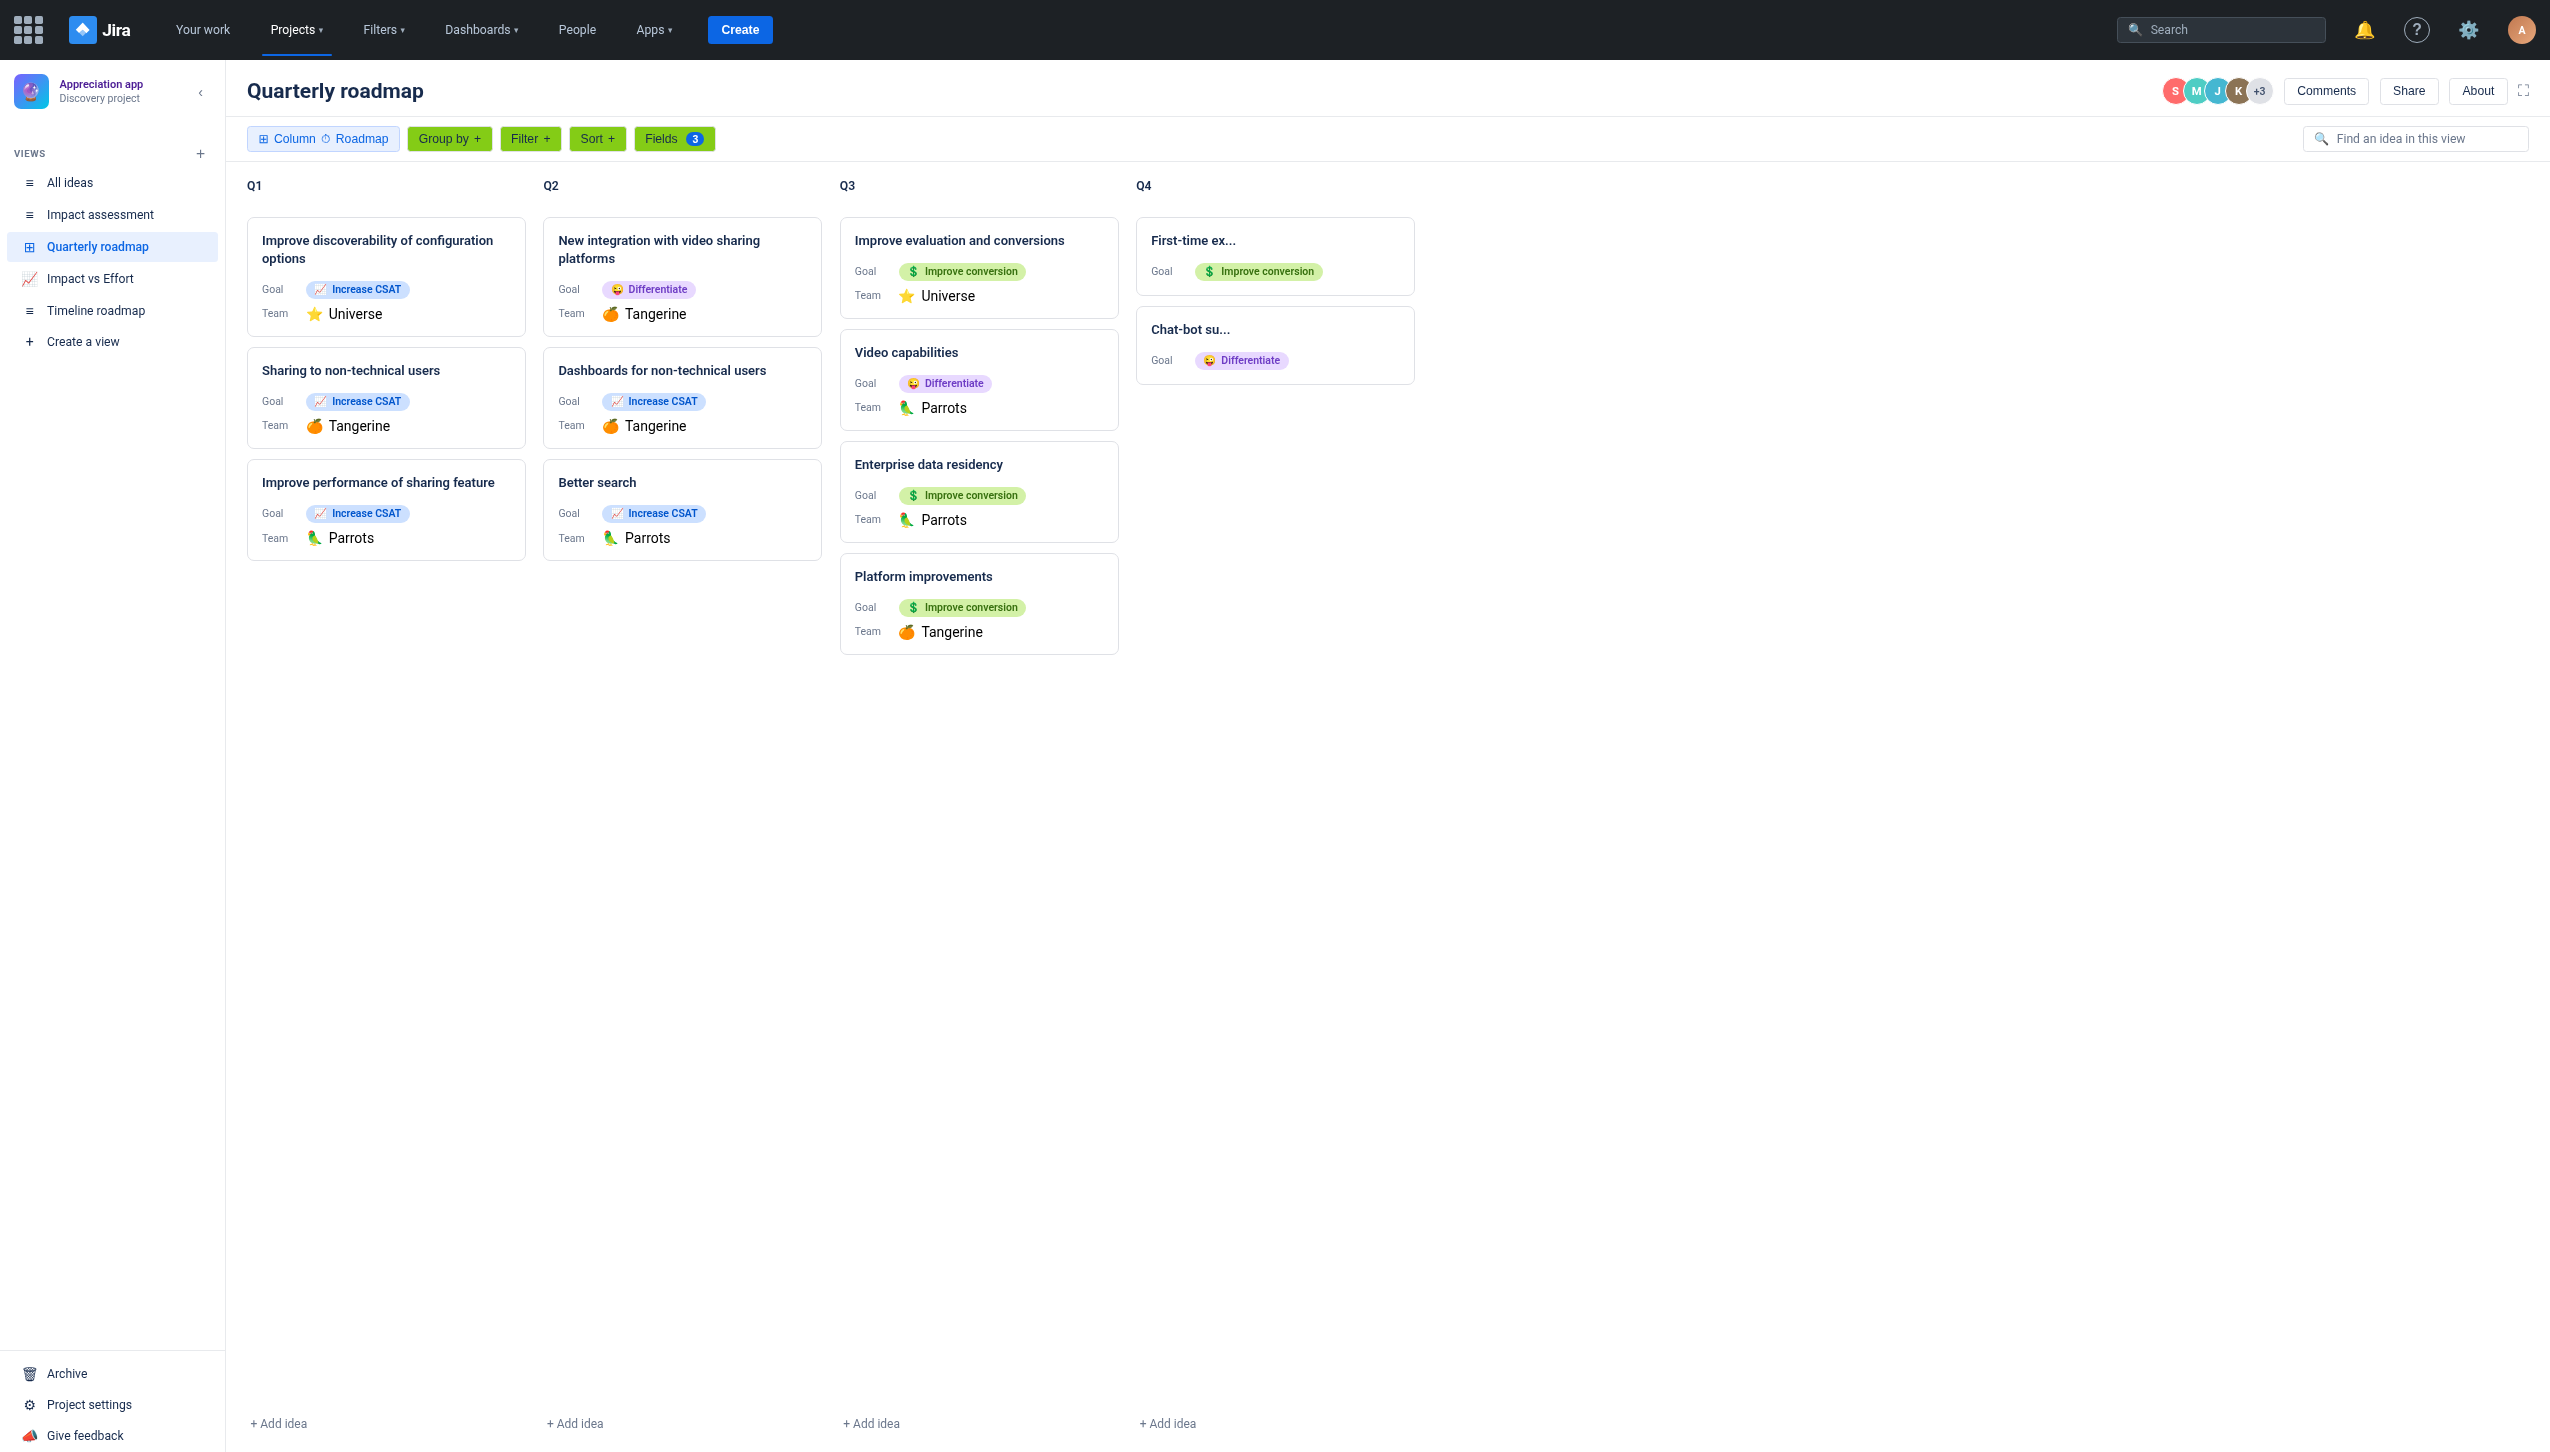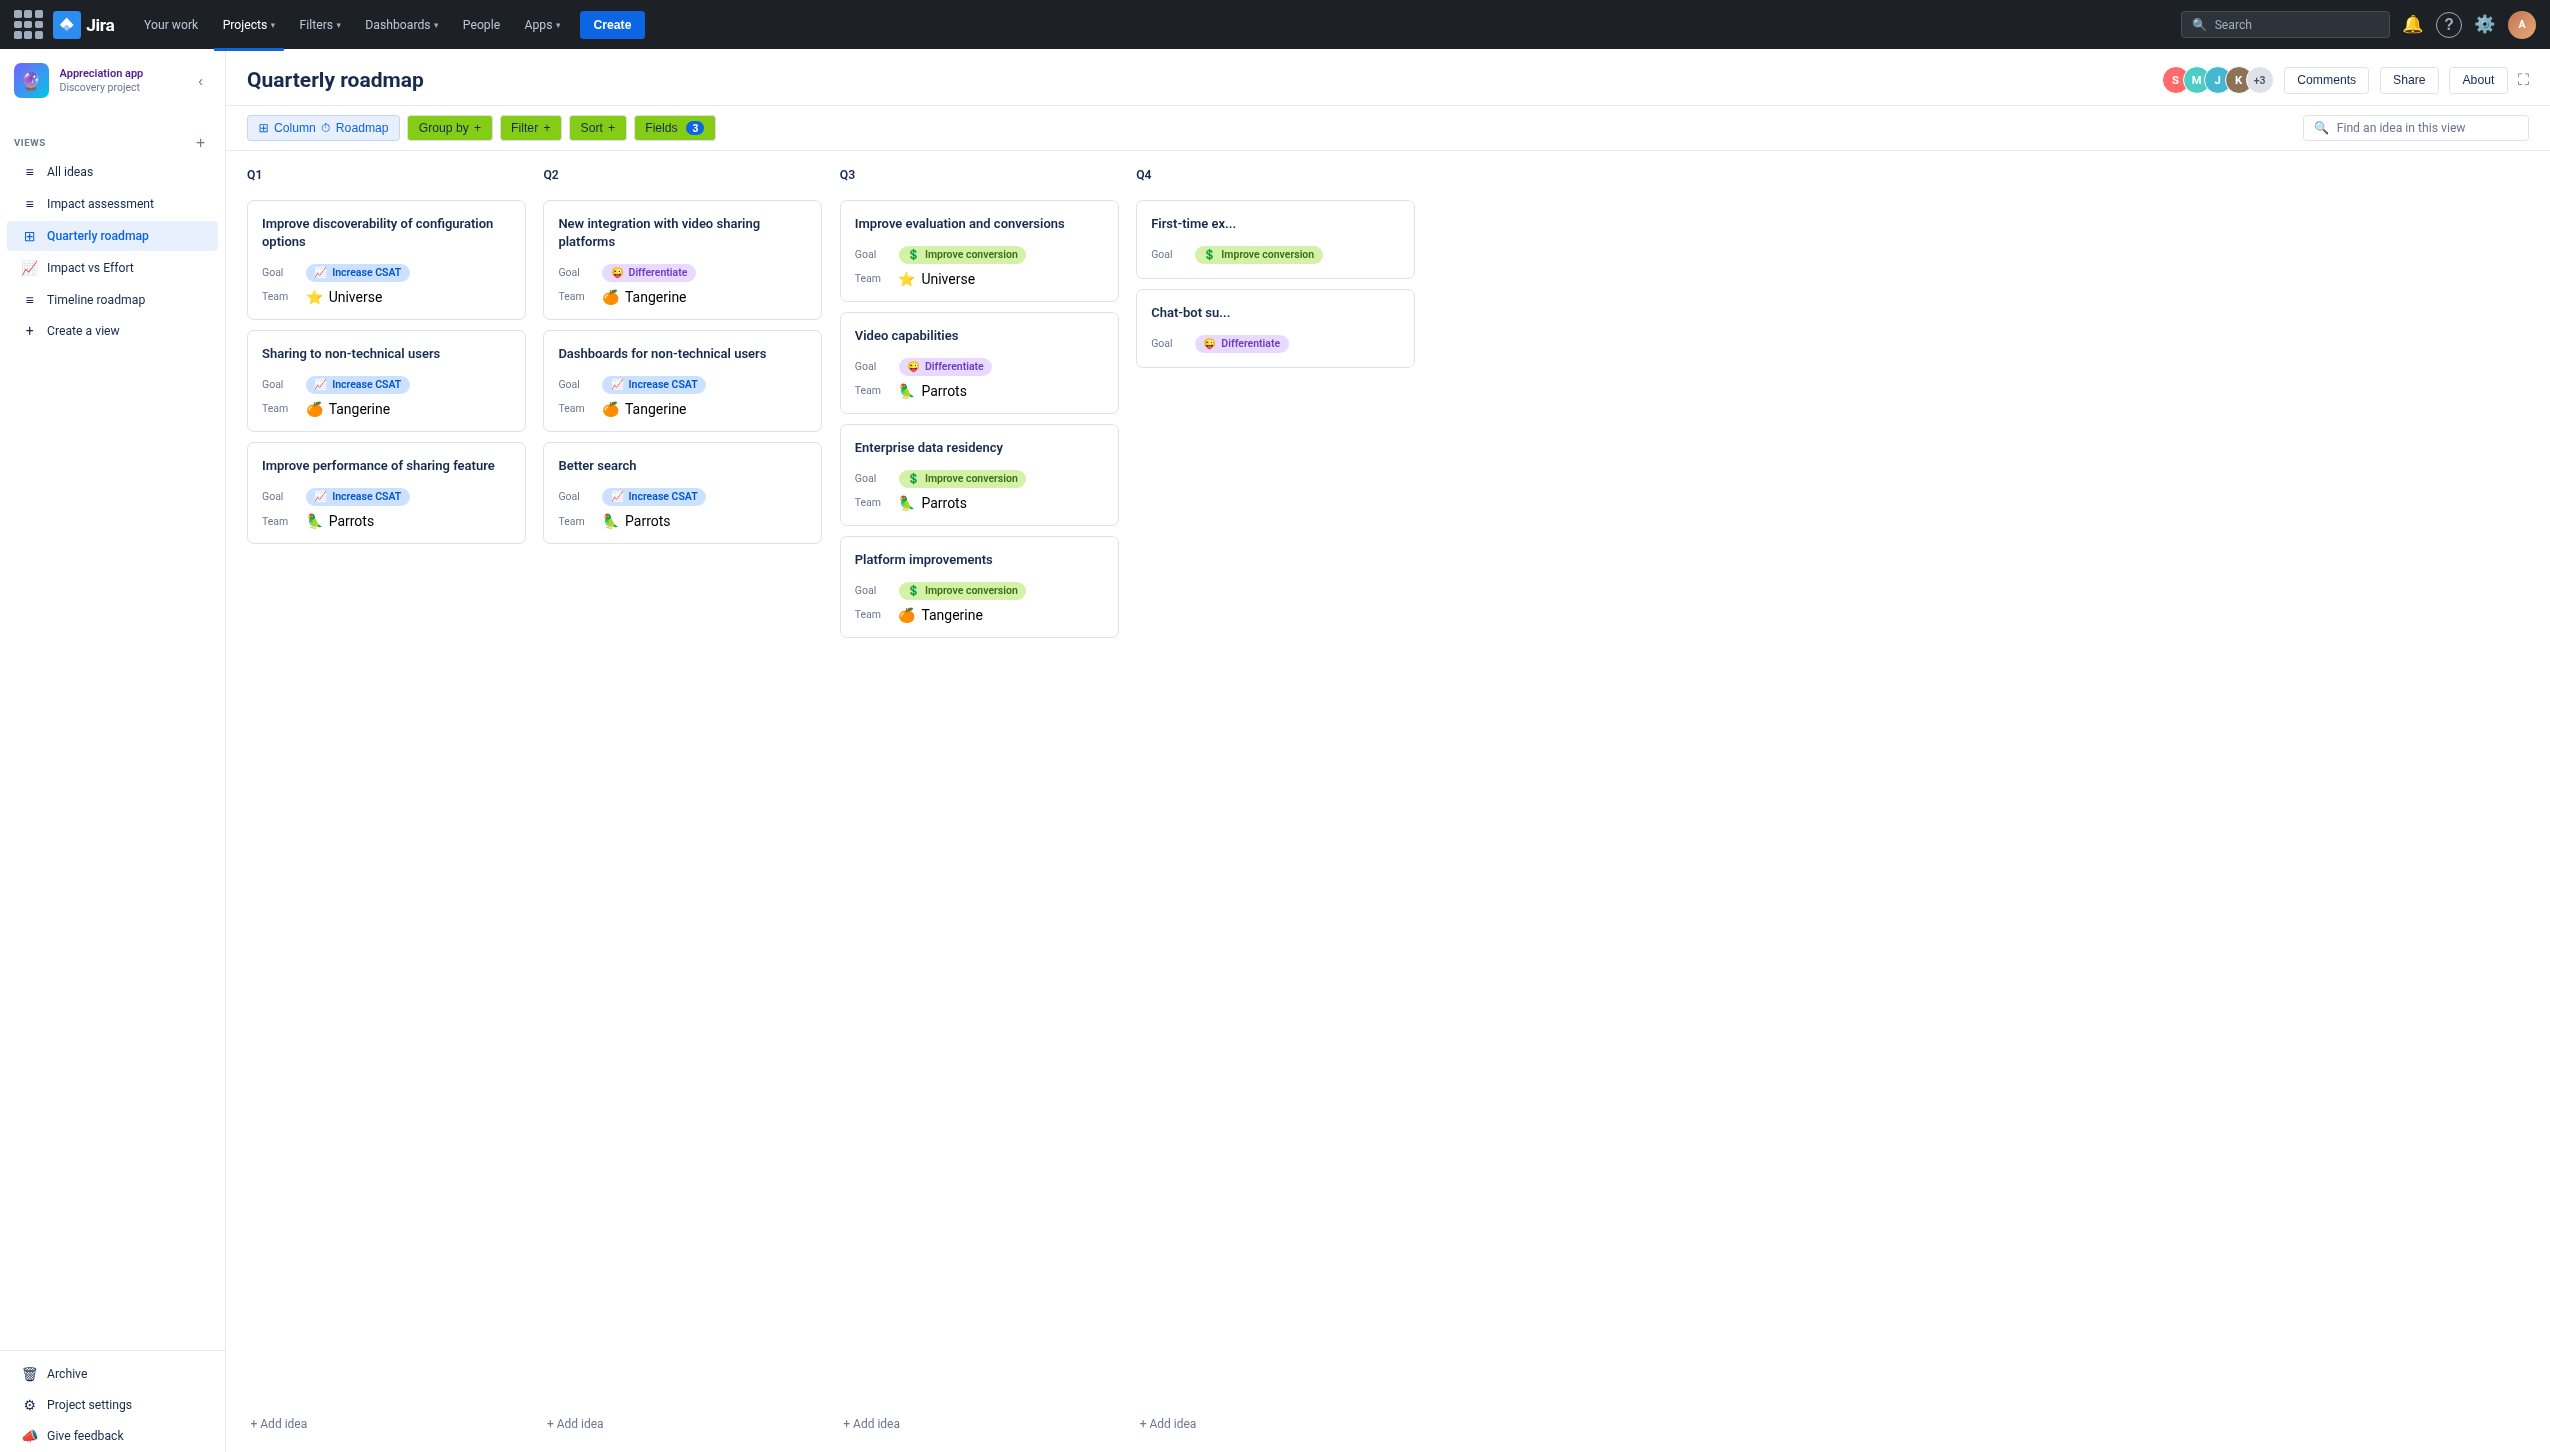--- a/index.html
+++ b/index.html
@@ -4,23 +4,23 @@
   <style>
     * { box-sizing: border-box; margin: 0; padding: 0; }
     body { font-family: -apple-system, BlinkMacSystemFont, 'Segoe UI', Roboto, sans-serif; background: #fff; overflow: hidden; height: 100vh; display: flex; flex-direction: column; }
 
     
     .topnav {
       background: #1d2125;
       display: flex;
       align-items: center;
       padding: 0 14px;
-      height: 49px;
+      height: 60px;
       flex-shrink: 0;
-      gap: 7px;
+      gap: 23px;
     }
     .topnav-grid { display: grid; grid-template-columns: 7.8px 7.8px 7.8px; gap: 2.6px; cursor: pointer; margin-right: 3.5px; }
     .topnav-grid-dot { width: 7.8px; height: 7.8px; background: #9fadbc; border-radius: 1.7px; }
     .topnav-logo { display: flex; align-items: center; gap: 5.2px; margin-right: 14px; text-decoration: none; }
     .topnav-logo-icon { width: 28px; height: 28px; background: #2d8cf0; border-radius: 3.5px; display: flex; align-items: center; justify-content: center; }
     .topnav-logo-text { color: white; font-size: 17.4px; font-weight: 700; letter-spacing: -0.4px; }
     .topnav-nav-item { color: #b8c7d9; font-size: 12.2px; padding: 7px 8.7px; cursor: pointer; display: flex; align-items: center; gap: 3.5px; border-radius: 3.5px; white-space: nowrap; }
     .topnav-nav-item.active { color: #fff; }
     .topnav-nav-item .arrow { font-size: 8.7px; color: #9fadbc; }
     .topnav-create-btn { background: #0c66e4; color: #fff; border: none; border-radius: 3.5px; padding: 7px 14px; font-size: 12.2px; font-weight: 600; cursor: pointer; white-space: nowrap; margin-left: 3.5px; }
@@ -68,21 +68,21 @@
     .toolbar { display: flex; align-items: center; gap: 7px; padding: 8.7px 21px; border-bottom: 0.9px solid #e8eaed; }
     .toolbar-btn { display: flex; align-items: center; gap: 5.2px; padding: 5.2px 10.5px; border: 0.9px solid #dfe1e6; border-radius: 3.5px; font-size: 12.2px; color: #172b4d; cursor: pointer; background: #84cc16; white-space: nowrap; }
     .toolbar-btn.active-view { background: #e8f0fe; border-color: #c1d5ff; color: #0c66e4; }
     .toolbar-btn .badge { background: #0c66e4; color: #fff; border-radius: 8.7px; padding: 0.9px 6.1px; font-size: 10.5px; font-weight: 600; margin-left: 3.5px; }
     .toolbar-spacer { flex: 1; }
     .toolbar-search { display: flex; align-items: center; gap: 7px; border: 0.9px solid #dfe1e6; border-radius: 3.5px; padding: 5.2px 10.5px; width: 226px; background: #fff; }
     .toolbar-search-text { color: #6b778c; font-size: 12.2px; }
 
     
     .board { flex: 1; overflow-x: auto; overflow-y: hidden; padding: 14px 21px; display: flex; gap: 17.4px; background: #fff; }
-    .board-column { min-width: 279px; max-width: 279px; display: flex; flex-direction: column; gap: 4px; }
+    .board-column { min-width: 279px; max-width: 279px; display: flex; flex-direction: column; gap: 10px; }
     .board-column-last { min-width: 279px; }
     .board-col-header { font-size: 12.2px; font-weight: 600; color: #172b4d; margin-bottom: 10.5px; padding: 3.5px 0; }
     .board-cards { display: flex; flex-direction: column; gap: 10.5px; flex: 1; overflow-y: auto; padding-bottom: 7px; }
     .board-card { background: #fff; border: 0.9px solid #dfe1e6; border-radius: 7px; padding: 14px; cursor: pointer; }
     .board-card-title { font-size: 13px; font-weight: 600; color: #172b4d; margin-bottom: 12.2px; line-height: 1.4; }
     .board-card-field { display: flex; align-items: center; margin-bottom: 7px; gap: 0; }
     .board-card-field:last-child { margin-bottom: 0; }
     .board-card-field-label { font-size: 10.5px; color: #6b778c; min-width: 44px; flex-shrink: 0; }
     .board-card-field-value { display: flex; align-items: center; gap: 5.2px; }
     .tag { display: inline-flex; align-items: center; gap: 4.4px; padding: 2.6px 8.7px; border-radius: 87px; font-size: 10.5px; font-weight: 600; white-space: nowrap; }

